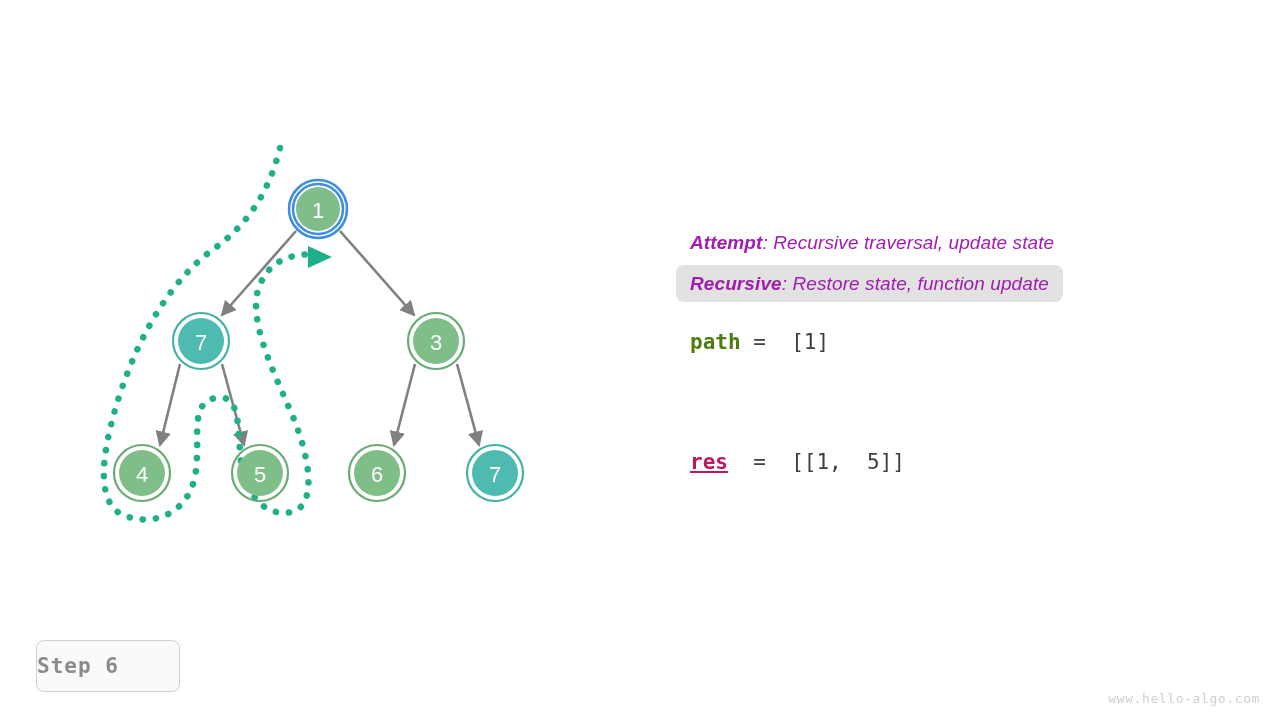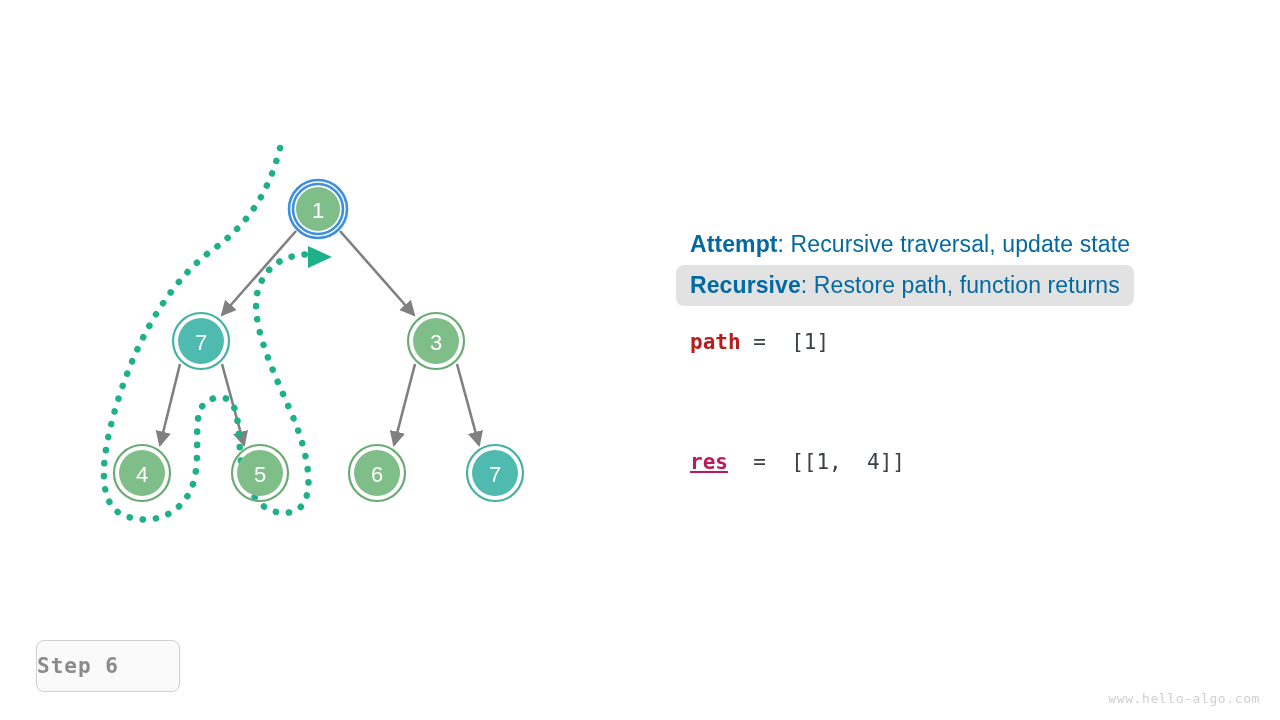--- a/index.html
+++ b/index.html
@@ -33,49 +33,50 @@
 
   
   #info-panel {
     position: absolute;
     left: 690px;
     top: 224px;
     width: 520px;
   }
 
   .info-line {
-    font-size: 23px;
+    font-size: 19px;
     line-height: 1.0;
-    color: #0369a1;
+    color: #a21caf;
     letter-spacing: 0.1px;
     white-space: nowrap;
     padding: 9px 14px;
     margin-left: -14px;
     border-radius: 8px;
     display: inline-block;
+    font-style: italic;
   }
   .info-line.highlighted {
     background: #e2e2e2;
   }
   .info-line .lead {
     font-weight: bold;
   }
 
   .state-line {
     font-family: "DejaVu Sans Mono", "Liberation Mono", monospace;
     font-size: 21px;
     line-height: 1.0;
     white-space: pre;
     color: #3b4045;
     letter-spacing: 0px;
   }
   .state-line .varname {
     font-weight: bold;
   }
-  .var-path { color: #b91c1c; }
+  .var-path { color: #4d7c0f; }
   .var-res  { color: #be185d; text-decoration: underline; }
 
   #line-attempt-wrap { position: absolute; left: 0; top: 0; }
   #line-backtrack-wrap { position: absolute; left: 0; top: 41px; }
   #path-line { position: absolute; left: 0; top: 108px; }
   #res-line  { position: absolute; left: 0; top: 228px; }
 
   
   #step-badge {
     position: absolute;
@@ -206,27 +207,27 @@
   <div id="info-panel">
 
     <div id="line-attempt-wrap">
       <div class="info-line">
         <span class="lead">Attempt</span><span>: Recursive traversal, update state</span>
       </div>
     </div>
 
     <div id="line-backtrack-wrap">
       <div class="info-line highlighted">
-        <span class="lead">Recursive</span><span>: Restore path, function returns</span>
+        <span class="lead">Recursive</span><span>: Restore state, function update</span>
       </div>
     </div>
 
     <div id="path-line" class="state-line"><span class="varname var-path">path</span><span> =  [1]</span></div>
 
-    <div id="res-line" class="state-line"><span class="varname var-res">res</span><span>  =  [[1,  4]]</span></div>
+    <div id="res-line" class="state-line"><span class="varname var-res">res</span><span>  =  [[1,  5]]</span></div>
 
   </div>
 
   <div id="step-badge">
     <span>Step 6</span>
   </div>
 
   <div id="watermark">www.hello-algo.com</div>
 
 </div>

